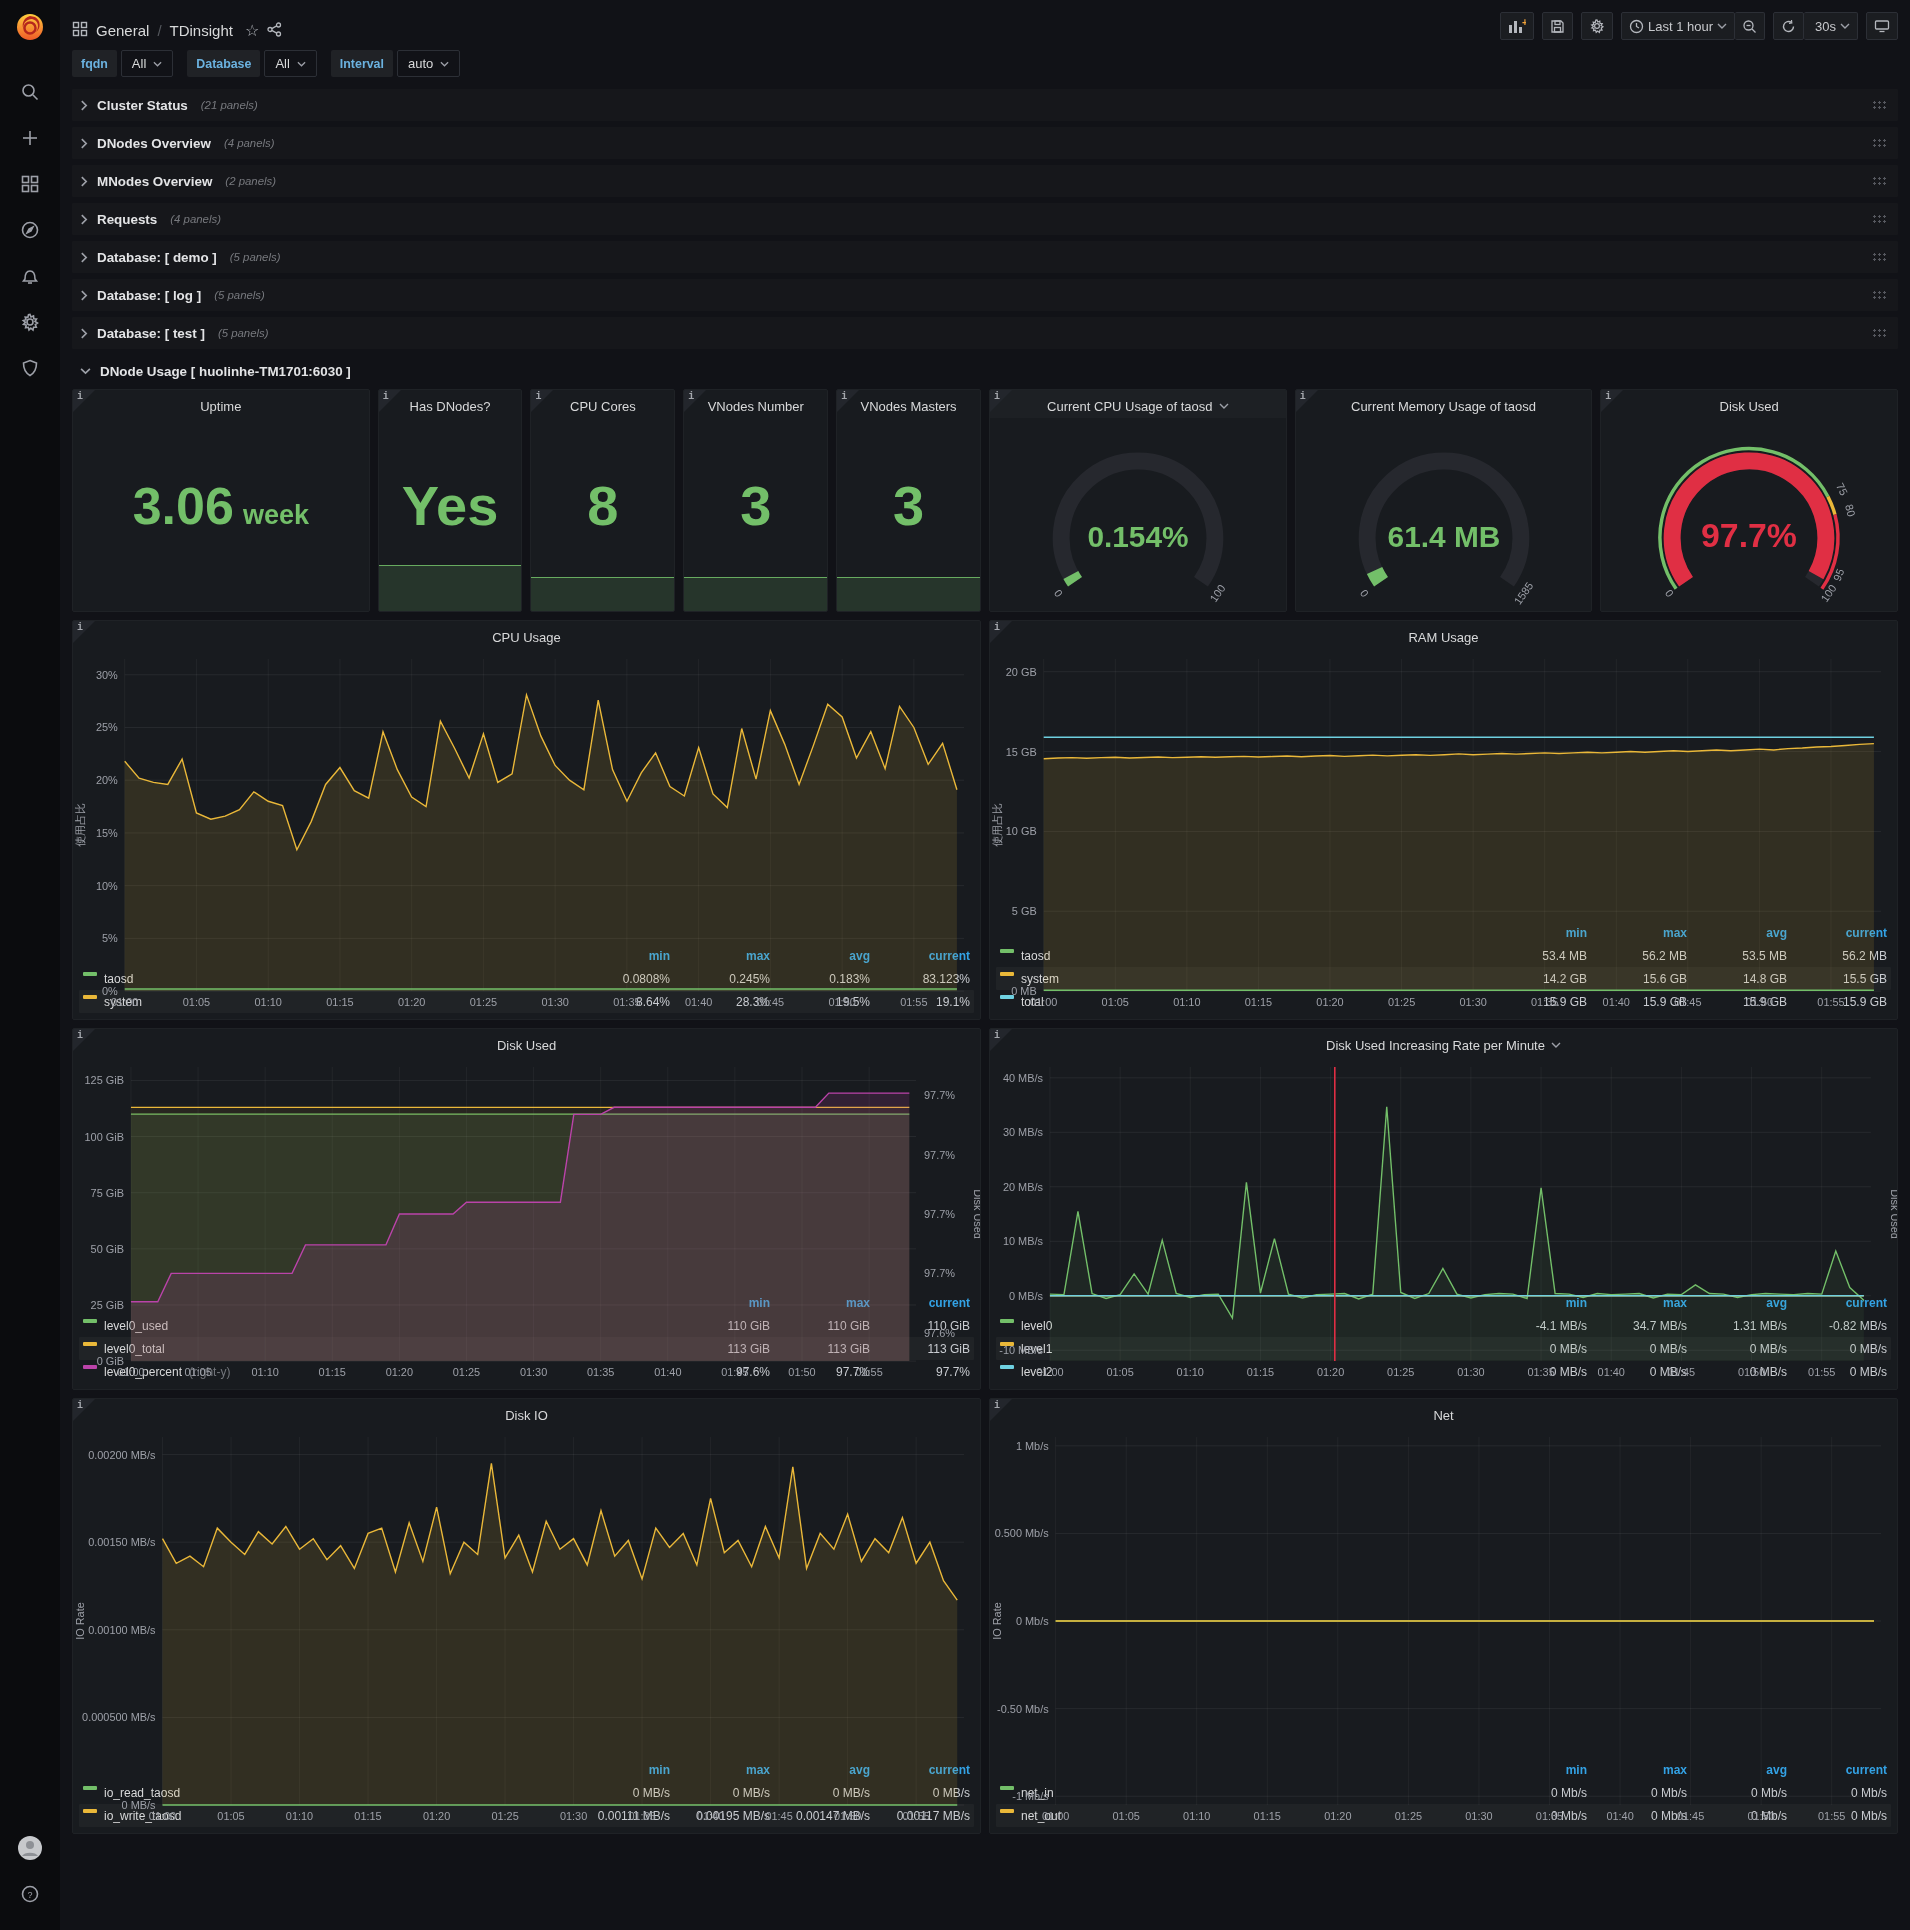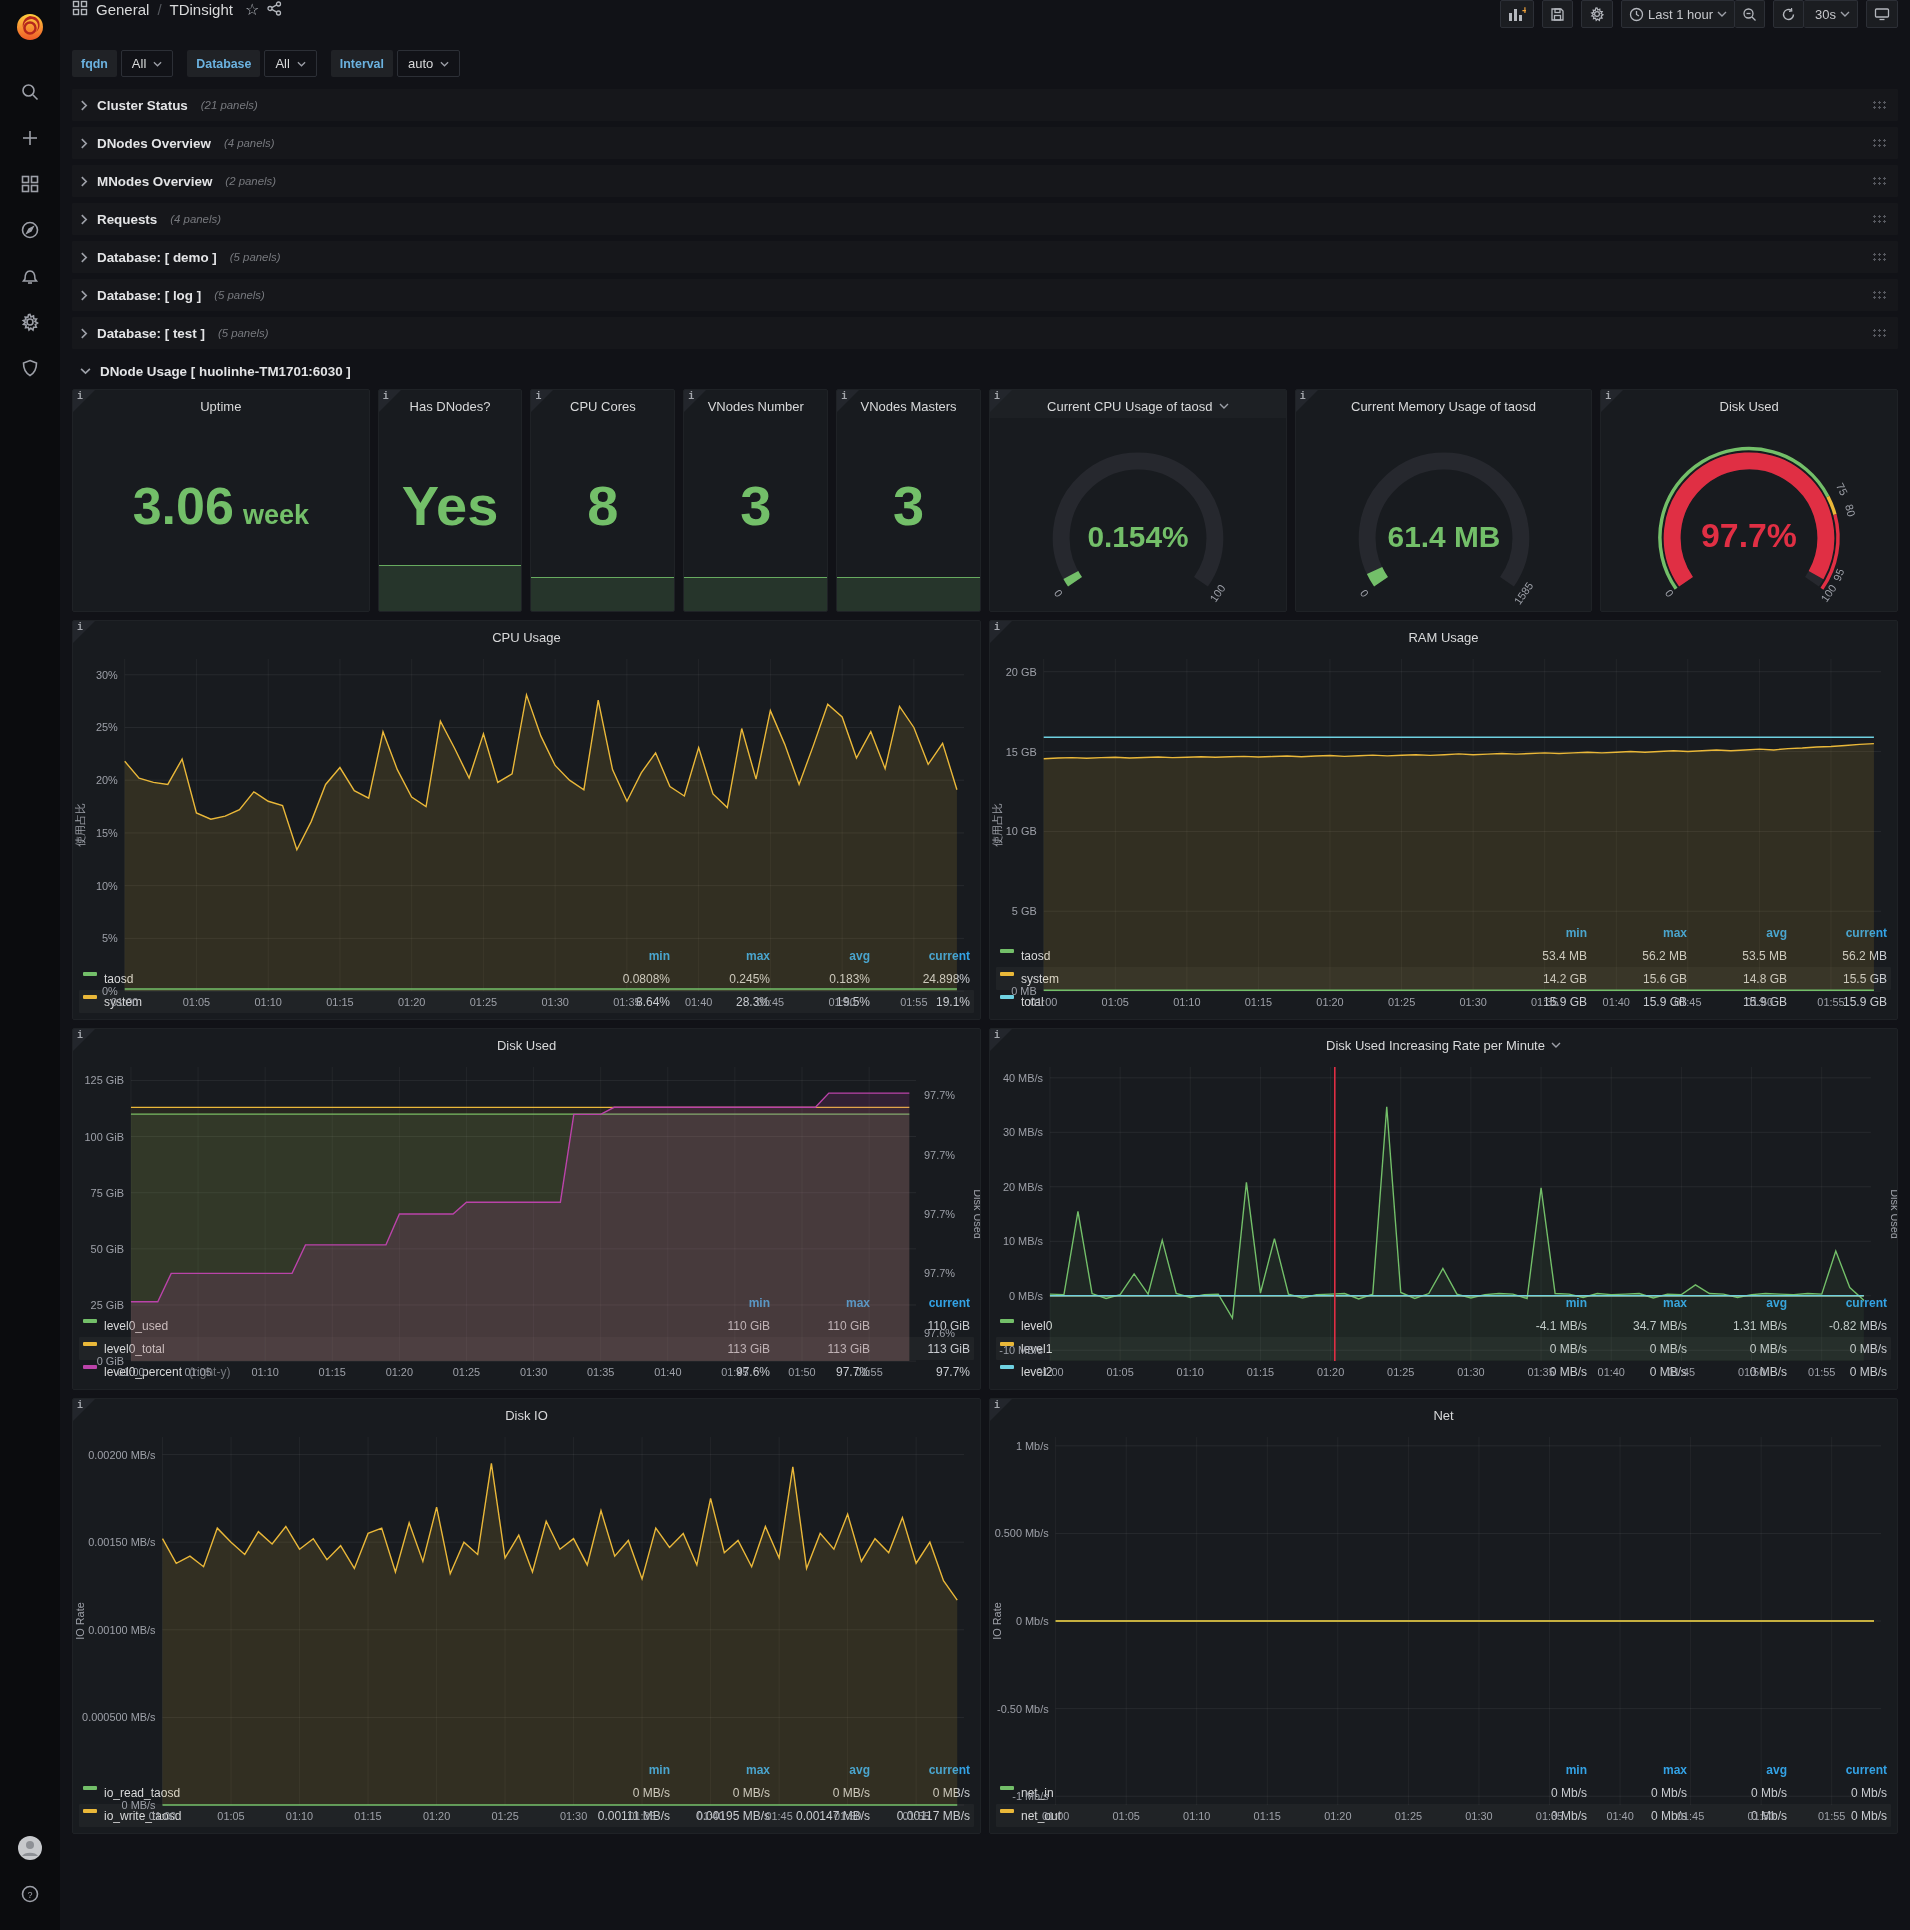--- a/index.html
+++ b/index.html
@@ -15,21 +15,21 @@
     background:#0b0c0e; display:flex; flex-direction:column; align-items:center;
     padding:10px 0; z-index:10; height:1930px;
   }
   .sb-logo { width:34px; height:34px; margin-bottom:28px; }
   .sb-icon { width:40px; height:40px; display:flex; align-items:center; justify-content:center;
     color:#9da0a8; margin-bottom:6px; cursor:pointer; border-radius:2px;}
   .sb-icon svg { stroke:#9da0a8; fill:none; stroke-width:1.6; }
   .sb-spacer { flex:1; }
   
   .main { margin-left:60px; }
-  .topbar { height:40px; display:flex; align-items:flex-start; padding:0 12px; justify-content:space-between; }
+  .topbar { height:40px; display:flex; align-items:flex-end; padding:0 12px; justify-content:space-between; }
   .crumb { display:flex; align-items:center; gap:8px; font-size:15px; }
   .crumb .sep { color:#55585e; }
   .crumb .ttl { color:#d8d9da; }
   .icon-btn { display:flex; align-items:center; justify-content:center; padding:4px 7px;
     background:#1b1d21; border:1px solid #2c2f36; border-radius:2px; color:#b4b7bd; cursor:pointer; height:28px;}
   .tb-right { display:flex; gap:8px; align-items:center; }
   .tb-right .grp { display:flex; }
   .tb-right .grp .icon-btn:not(:first-child){ border-left:none; }
   .tb-txt { font-size:13px; color:#c7c8cc; margin:0 4px; }
   
@@ -537,21 +537,21 @@
               <div class="lg-val lg-h">current</div>
             </div>
             <div class="lg-row">
               <div class="lg-name">
                 <span class="sw" style="background: rgb(115, 191, 105);"></span>
                 <span class="lg-series">taosd</span>
               </div>
               <div class="lg-val">0.0808%</div>
               <div class="lg-val">0.245%</div>
               <div class="lg-val">0.183%</div>
-              <div class="lg-val">24.898%</div>
+              <div class="lg-val">83.123%</div>
             </div>
             <div class="lg-row hl">
               <div class="lg-name">
                 <span class="sw" style="background: rgb(234, 184, 57);"></span>
                 <span class="lg-series">system</span>
               </div>
               <div class="lg-val">8.64%</div>
               <div class="lg-val">28.3%</div>
               <div class="lg-val">19.5%</div>
               <div class="lg-val">19.1%</div>

